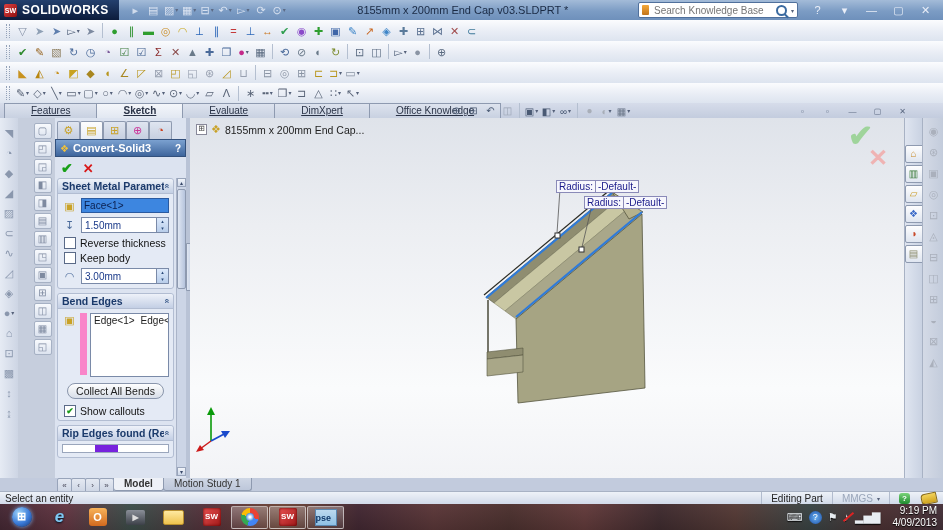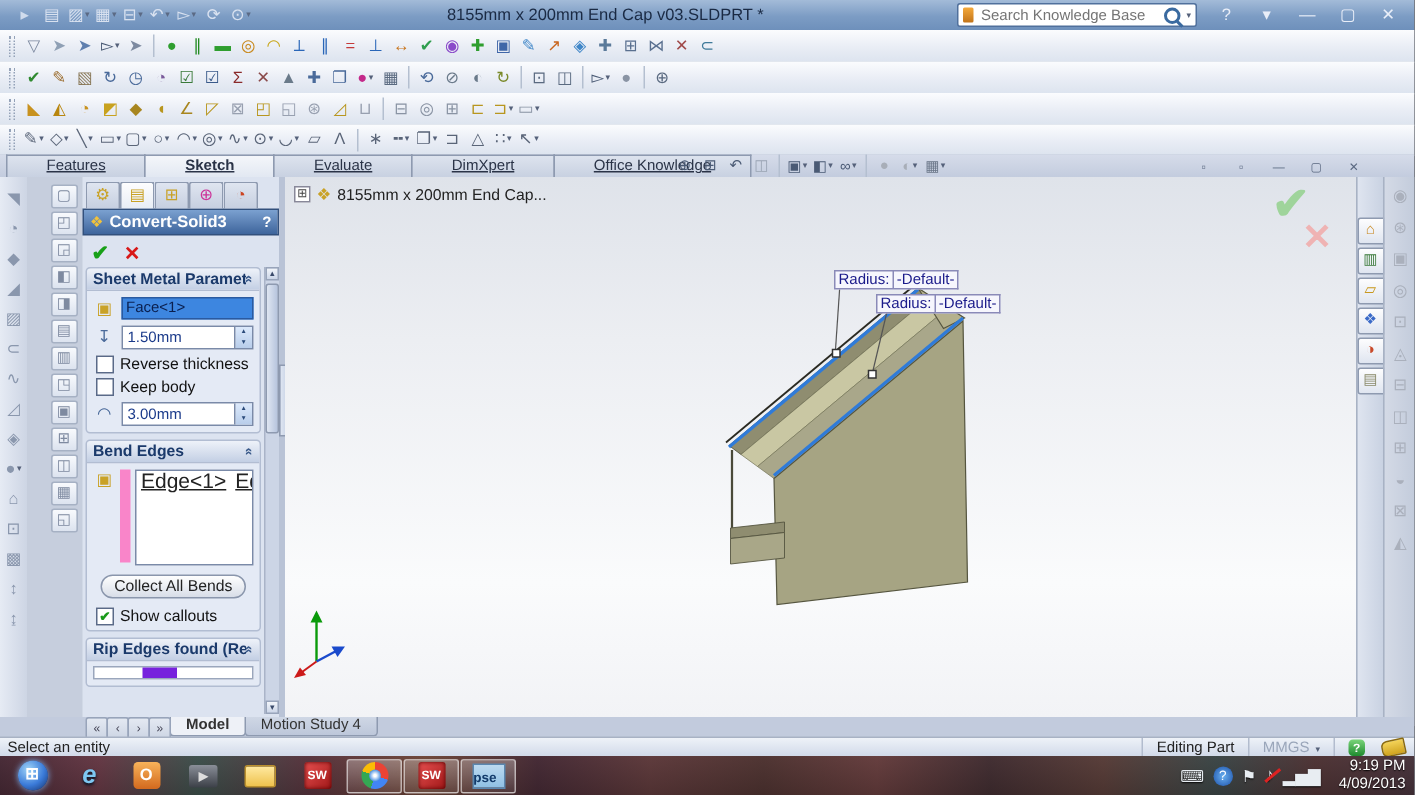--- a/index.html
+++ b/index.html
@@ -94,21 +94,21 @@
   .spinbtns span{height:7px;line-height:7px;font-size:5px;text-align:center;color:#2a4a7a;}
   .cbrow{display:flex;align-items:center;gap:4px;margin:3px 6px;}
   .cb{width:10px;height:10px;background:#fff;border:1px solid #58covered?} 
   .cb{width:10px;height:10px;background:#fff;border:1px solid #5a6a88;flex:0 0 auto;
     font-size:9px;line-height:10px;text-align:center;color:transparent;}
   .cb.checked{color:#1a9a1a;font-weight:bold;}
   .cblabel{font-size:10.5px;color:#111;white-space:nowrap;}
   .edgewrap{display:flex;align-items:flex-start;gap:3px;margin:4px 4px;}
   .colorbar{width:7px;height:62px;background:#f985c9;flex:0 0 auto;}
   .edge-listbox{flex:1;height:62px;background:#fff;border:1px solid #7a8aa8;overflow:hidden;}
-  .edge-item{font-size:14px;color:#222;padding:0 3px;line-height:12px;text-decoration:underline;}
+  .edge-item{font-size:10px;color:#222;padding:0 3px;line-height:12px;}
   .pbtnrow{text-align:center;margin:6px 2px;}
   .pbtn{display:inline-block;padding:1px 8px;font-size:10.5px;color:#222;
     background:linear-gradient(#fefefe,#d8dee8);border:1px solid #8a96ac;border-radius:8px;}
   .rip-body{height:7px;background:#fff;border:1px solid #9aa6bc;margin:3px 4px 4px 4px;position:relative;}
   .rip-fill{position:absolute;left:30%;top:0;bottom:0;width:22%;background:#7722dd;}
   .pmscroll{position:absolute;right:0;top:60px;bottom:2px;width:9px;background:#ccd5e6;border-left:1px solid #aab4c8;}
   .sarr{position:absolute;left:0;width:9px;height:9px;font-size:6px;line-height:9px;text-align:center;
     color:#3a4a6a;background:linear-gradient(#f2f5fa,#ccd6e8);border:1px solid #98a4ba;box-sizing:border-box;}
   .sarr.up{top:0;} .sarr.dn{bottom:0;}
   .sthumb{position:absolute;left:0;top:11px;width:9px;height:100px;background:linear-gradient(90deg,#dfe6f2,#b6c4dd);
@@ -187,20 +187,24 @@
     font-size:9px;line-height:13px;text-align:center;color:#fff;text-shadow:none;}
   .ic-mute::after{content:"";position:absolute;left:-2px;top:5px;width:13px;height:2px;background:#d22;transform:rotate(-40deg);}
   .clock{color:#fff;font-size:10px;text-align:right;line-height:1.25;margin:0 6px 0 9px;text-shadow:0 1px 1px #000;}
 </style>
 </head>
 <body>
 
 <div id="root">
 
   <div id="titlebar">
+    <div class="logo-block">
+      <span class="swlogo">SW</span>
+      <span class="brand">SOLIDWORKS</span>
+    </div>
     <div class="stdicons">
         <span class="ticon" style="color: rgb(223, 231, 244);">▸</span>
         <span class="ticon" style="color: rgb(233, 238, 248);">▤</span>
         <span class="ticon" style="color: rgb(233, 238, 248);">▨<span class="caret">▾</span></span>
         <span class="ticon" style="color: rgb(233, 238, 248);">▦<span class="caret">▾</span></span>
         <span class="ticon" style="color: rgb(233, 238, 248);">⊟<span class="caret">▾</span></span>
         <span class="ticon" style="color: rgb(233, 238, 248);">↶<span class="caret">▾</span></span>
         <span class="ticon" style="color: rgb(233, 238, 248);">▻<span class="caret">▾</span></span>
         <span class="ticon" style="color: rgb(233, 238, 248);">⟳</span>
         <span class="ticon" style="color: rgb(233, 238, 248);">⊙<span class="caret">▾</span></span>
@@ -562,21 +566,21 @@
   </div>
 
   <div id="bottomtabs">
     <span style="display:flex">
         <span class="ticon navbtn" style="color: rgb(68, 68, 85);">«</span>
         <span class="ticon navbtn" style="color: rgb(68, 68, 85);">‹</span>
         <span class="ticon navbtn" style="color: rgb(68, 68, 85);">›</span>
         <span class="ticon navbtn" style="color: rgb(68, 68, 85);">»</span>
       </span>
     <span class="mtab act">Model</span>
-    <span class="mtab">Motion Study 4</span>
+    <span class="mtab">Motion Study 1</span>
   </div>
 
   <div id="statusbar">
     <span class="smsg">Select an entity</span>
     <span class="sseg">
         <span>Editing Part</span>
       </span>
     <span class="sseg">
         <span class="units">MMGS</span>
         <span class="caret">▾</span>

